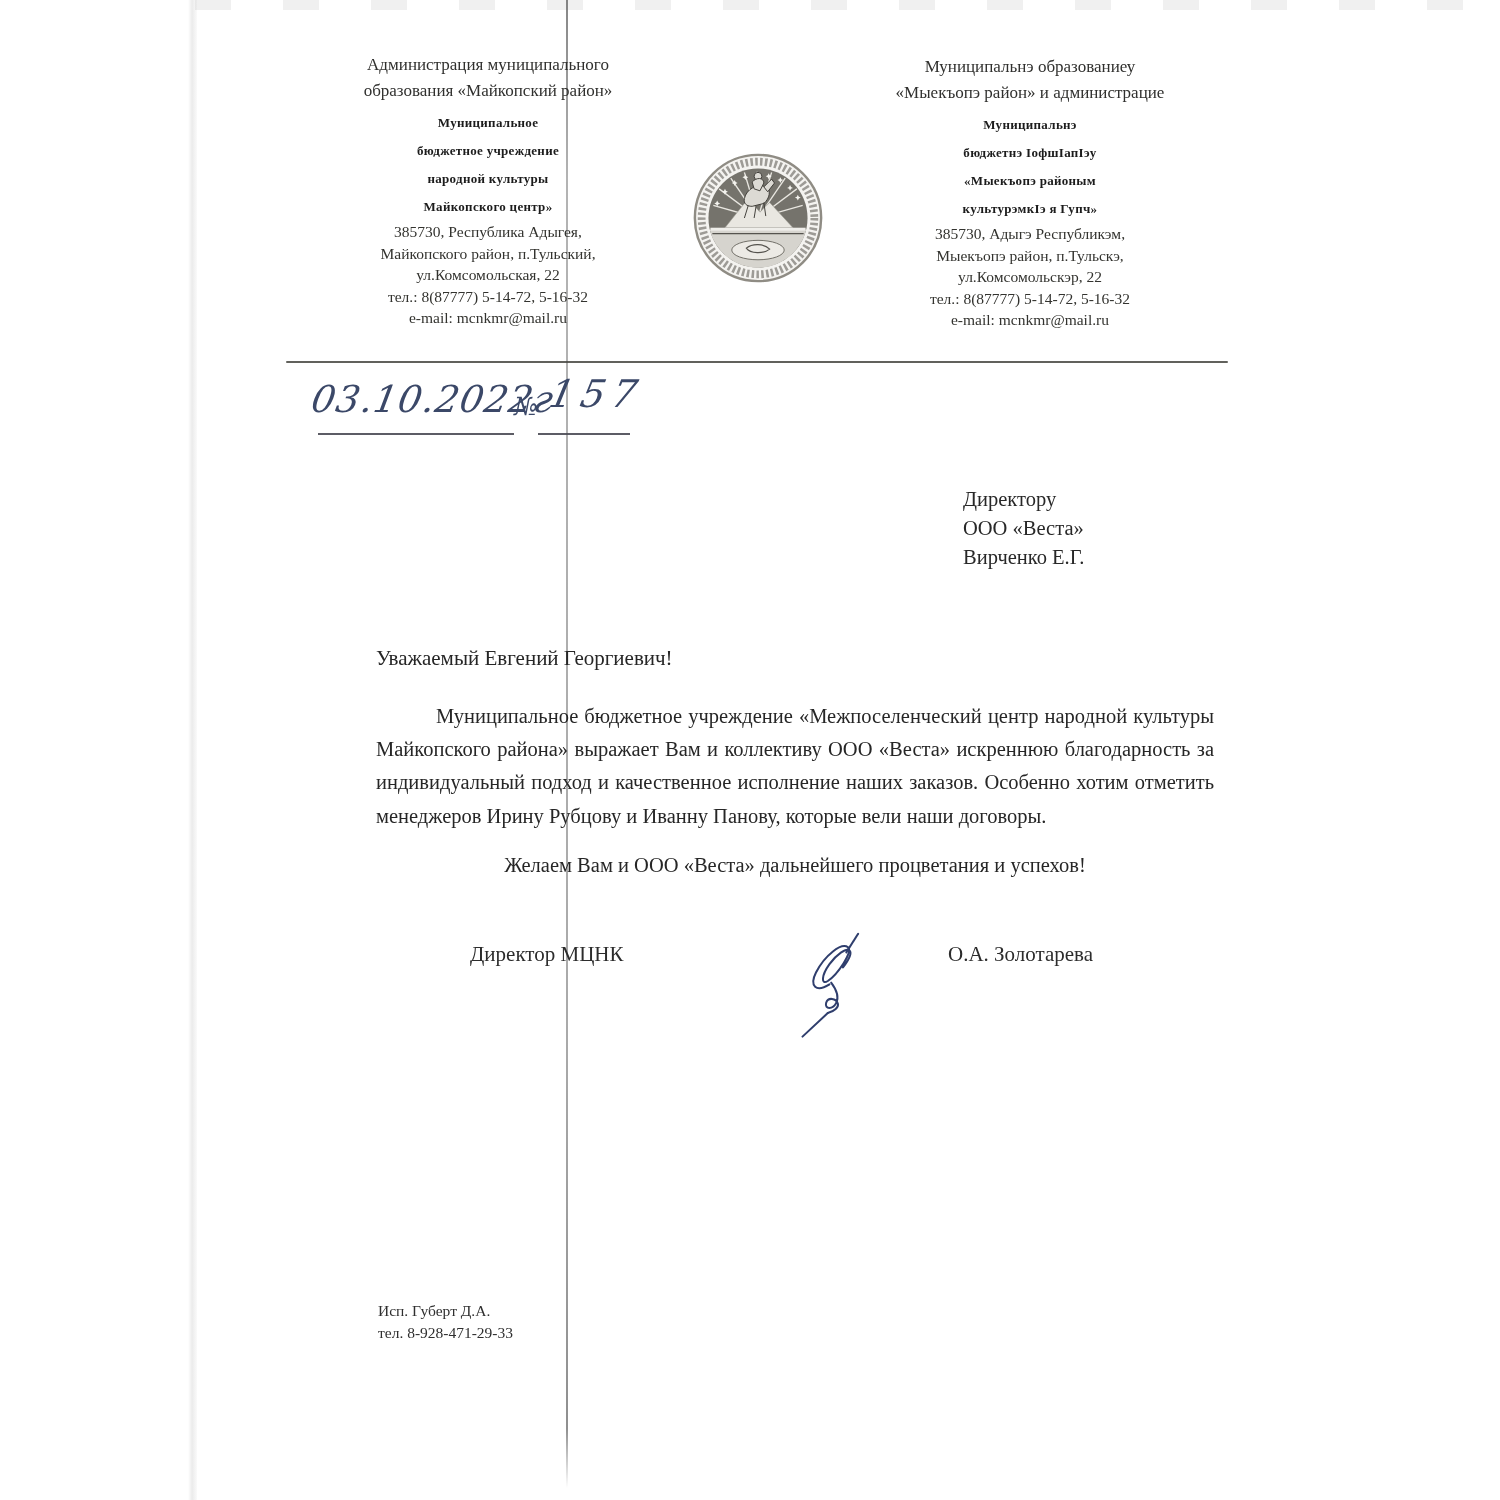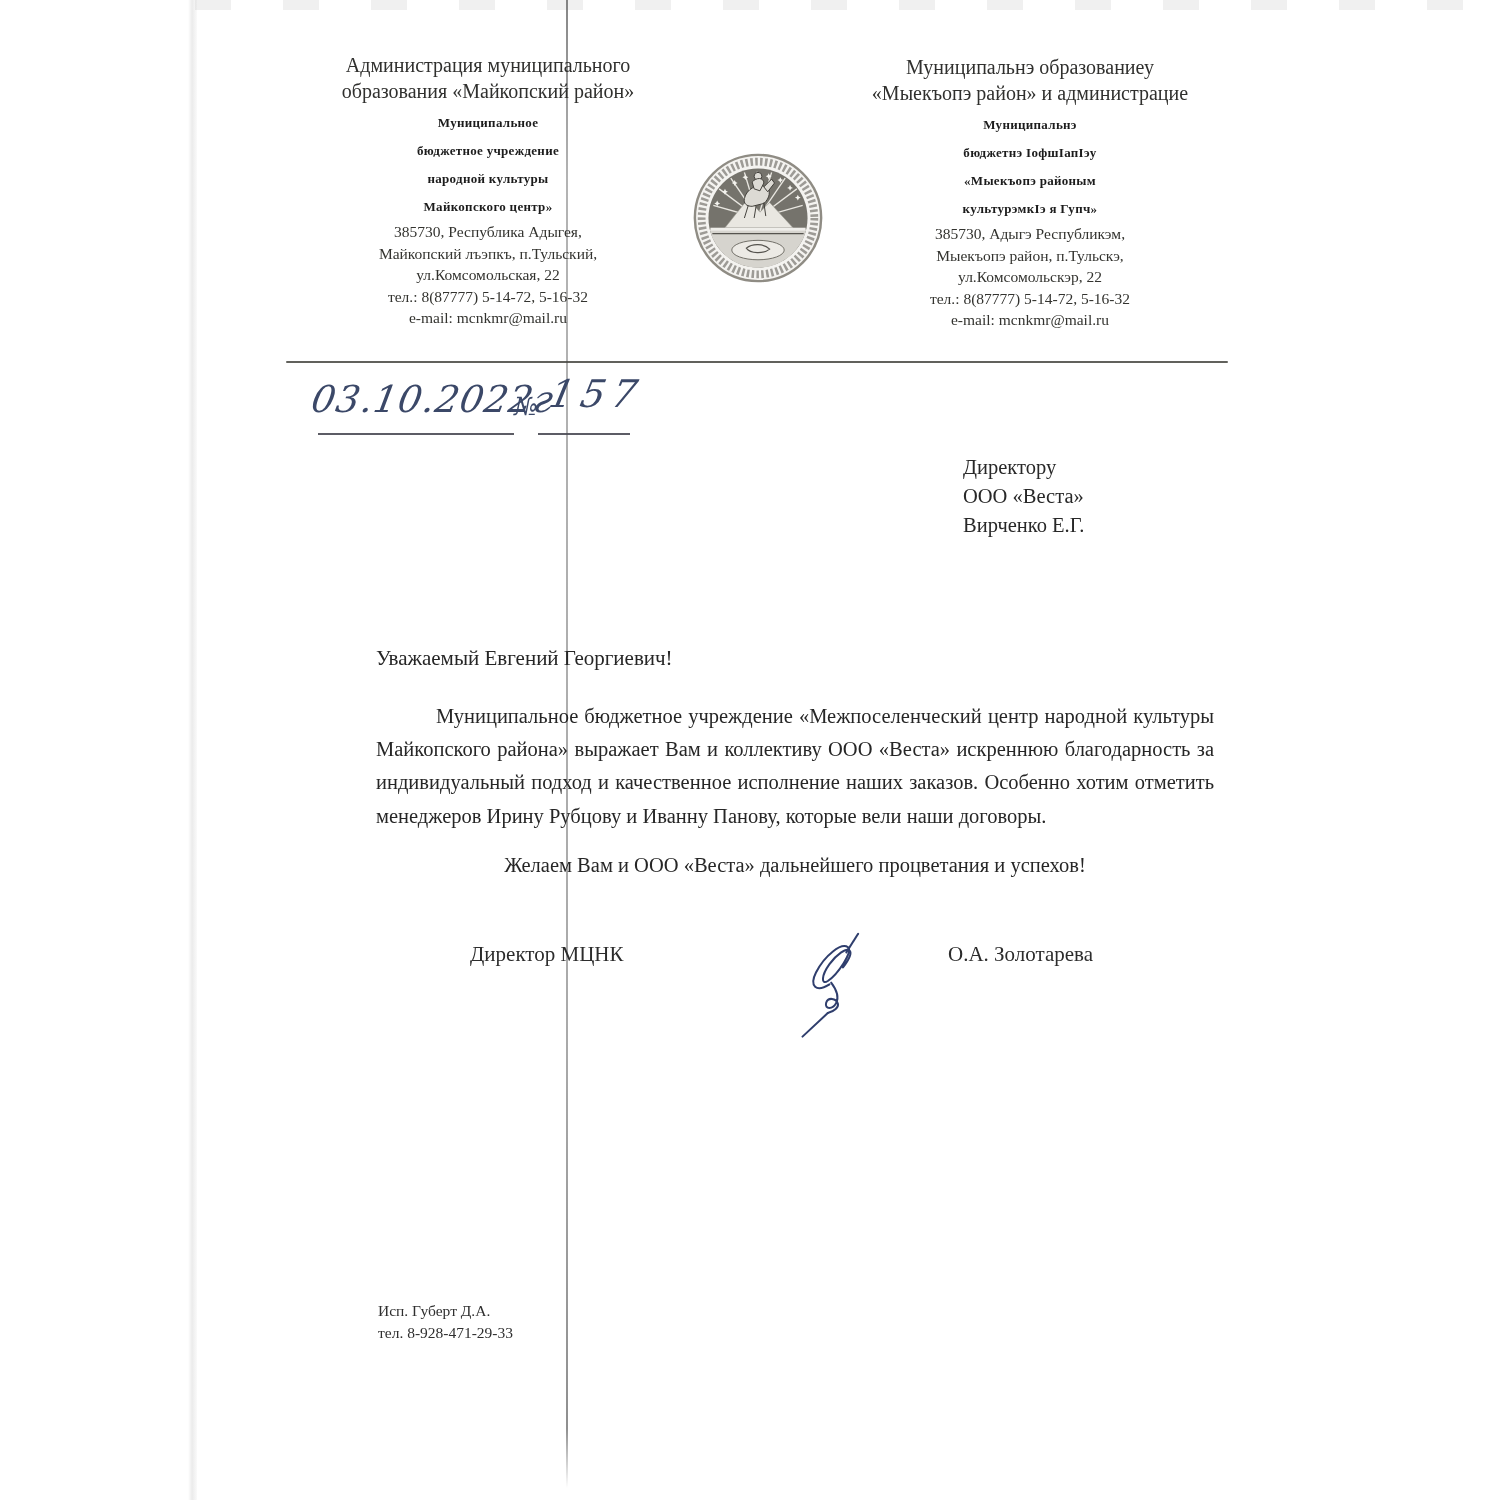--- a/index.html
+++ b/index.html
@@ -11,36 +11,36 @@
   .page-edge { position:absolute; left:188px; top:0; width:9px; height:1500px;
     background:linear-gradient(90deg, rgba(0,0,0,0) 0%, rgba(0,0,0,.08) 45%, rgba(0,0,0,.02) 100%); }
   .fold-line { position:absolute; left:566px; top:0; width:2px; height:1488px;
     background:linear-gradient(180deg,#5e5e5e,#9a9a9a 12%,#8d8d8d 70%,#6a6a6a 96%,rgba(0,0,0,0)); opacity:.75; }
   .top-smear { position:absolute; left:195px; top:0; width:1300px; height:10px;
     background:repeating-linear-gradient(90deg, rgba(0,0,0,.06) 0 36px, rgba(0,0,0,0) 36px 88px); }
   
   .header-col { position:absolute; text-align:center; }
   #col-left  { left:288px; top:52px; width:400px; }
   #col-right { left:828px; top:54px; width:404px; }
-  .org-top   { font-size:20px; line-height:26px; color:#30302e; }
+  .org-top   { font-size:17px; line-height:26px; color:#30302e; }
   .org-name  { margin-top:5px; font-weight:700; font-size:13px; line-height:28px; color:#1c1c1c; letter-spacing:.3px; }
   .org-address { font-size:15.5px; line-height:21.5px; color:#33332f; }
   .emblem { position:absolute; left:690px; top:150px; width:136px; height:136px; }
   .header-rule { position:absolute; left:286px; top:361px; width:942px; height:2px;
     background:#454540; opacity:.85; border-radius:1px; }
   
   .hand { font-family:"DejaVu Serif",serif; font-style:italic; color:#3b4868; }
   .ref-date { position:absolute; left:312px; top:378px; font-size:37px; transform:skewX(-10deg); letter-spacing:1px; }
   .ref-no   { position:absolute; left:514px; top:392px; font-size:25px; }
   .ref-num  { position:absolute; left:550px; top:372px; font-size:38px; transform:skewX(-12deg); letter-spacing:7px; }
   .uline { position:absolute; height:2px; background:#4a4a54; top:433px; opacity:.9; }
   #uline-date { left:318px; width:196px; }
   #uline-num  { left:538px; width:92px; }
   
-  .addressee { position:absolute; left:963px; top:453px; font-size:20.5px; line-height:29px; color:#282828; }
+  .addressee { position:absolute; left:963px; top:485px; font-size:20.5px; line-height:29px; color:#282828; }
   .letter { position:absolute; left:376px; top:646px; width:838px; font-size:20.5px; color:#262626; }
   .salutation { font-size:21px; margin:0 0 29px 0; }
   .para1 { text-align:justify; text-indent:60px; line-height:33.2px; margin:0; }
   .para2 { text-align:center; line-height:33.2px; margin:16px; }
   
   .sig-title { position:absolute; left:470px; top:942px; font-size:21px; }
   .sig-name  { position:absolute; left:948px; top:942px; font-size:21px; }
   .sig-script { position:absolute; left:778px; top:922px; width:108px; height:118px; }
   
   .footer { position:absolute; left:378px; top:1300px; font-size:15.5px; line-height:22px; color:#2f2f2f; }
@@ -60,21 +60,21 @@
       <div>образования «Майкопский район»</div>
     </div>
     <div class="org-name">
       <div>Муниципальное</div>
       <div>бюджетное учреждение</div>
       <div>народной культуры</div>
       <div>Майкопского центр»</div>
     </div>
     <div class="org-address">
       <div>385730, Республика Адыгея,</div>
-      <div>Майкопский лъэпкъ, п.Тульский,</div>
+      <div>Майкопского район, п.Тульский,</div>
       <div>ул.Комсомольская, 22</div>
       <div>тел.: 8(87777) 5-14-72, 5-16-32</div>
       <div>e-mail: mcnkmr@mail.ru</div>
     </div>
   </div>
 
   <div class="header-col" id="col-right">
     <div class="org-top">
       <div>Муниципальнэ образованиеу</div>
       <div>«Мыекъопэ район» и администрацие</div>

